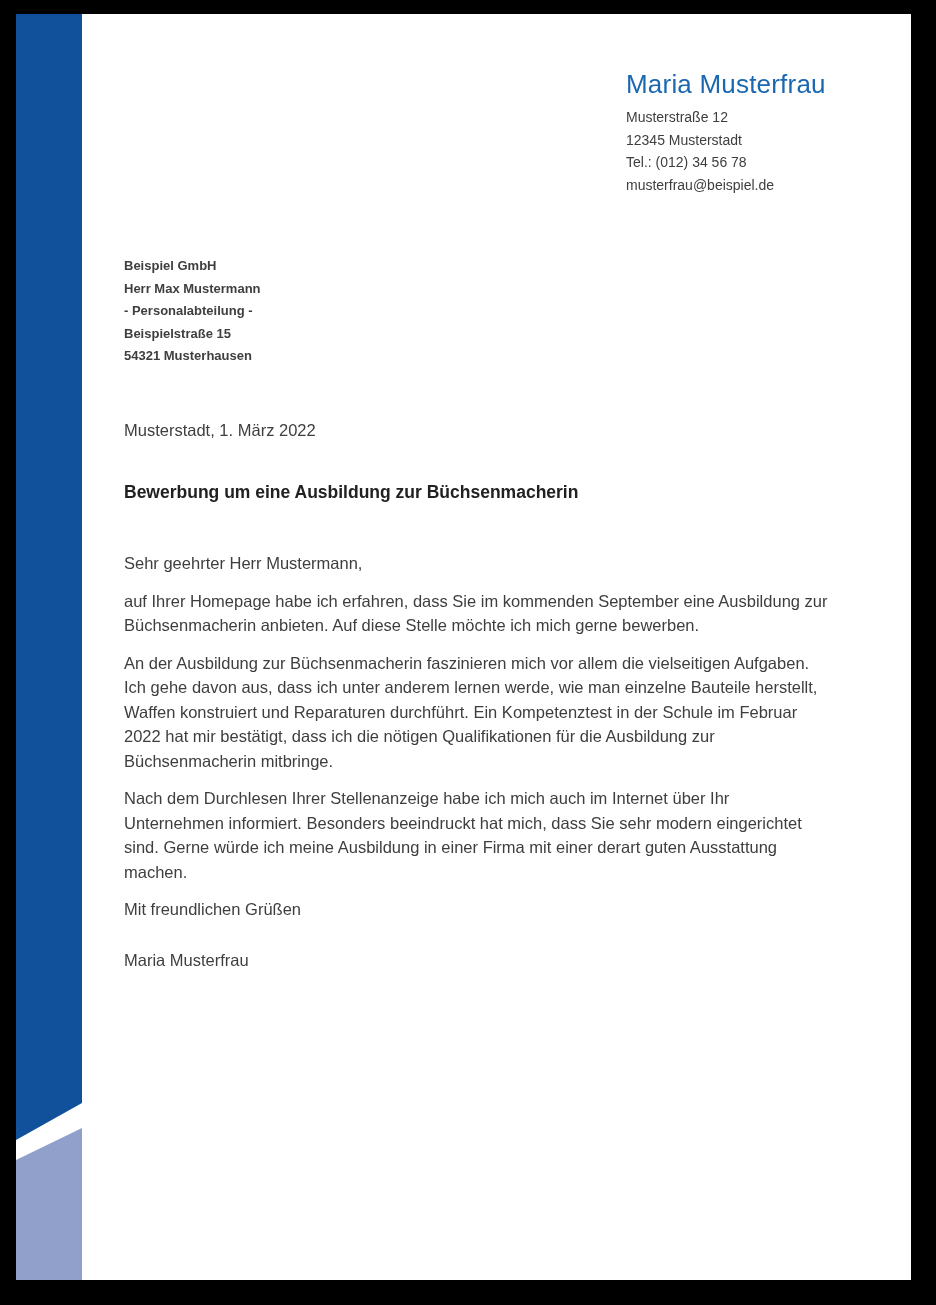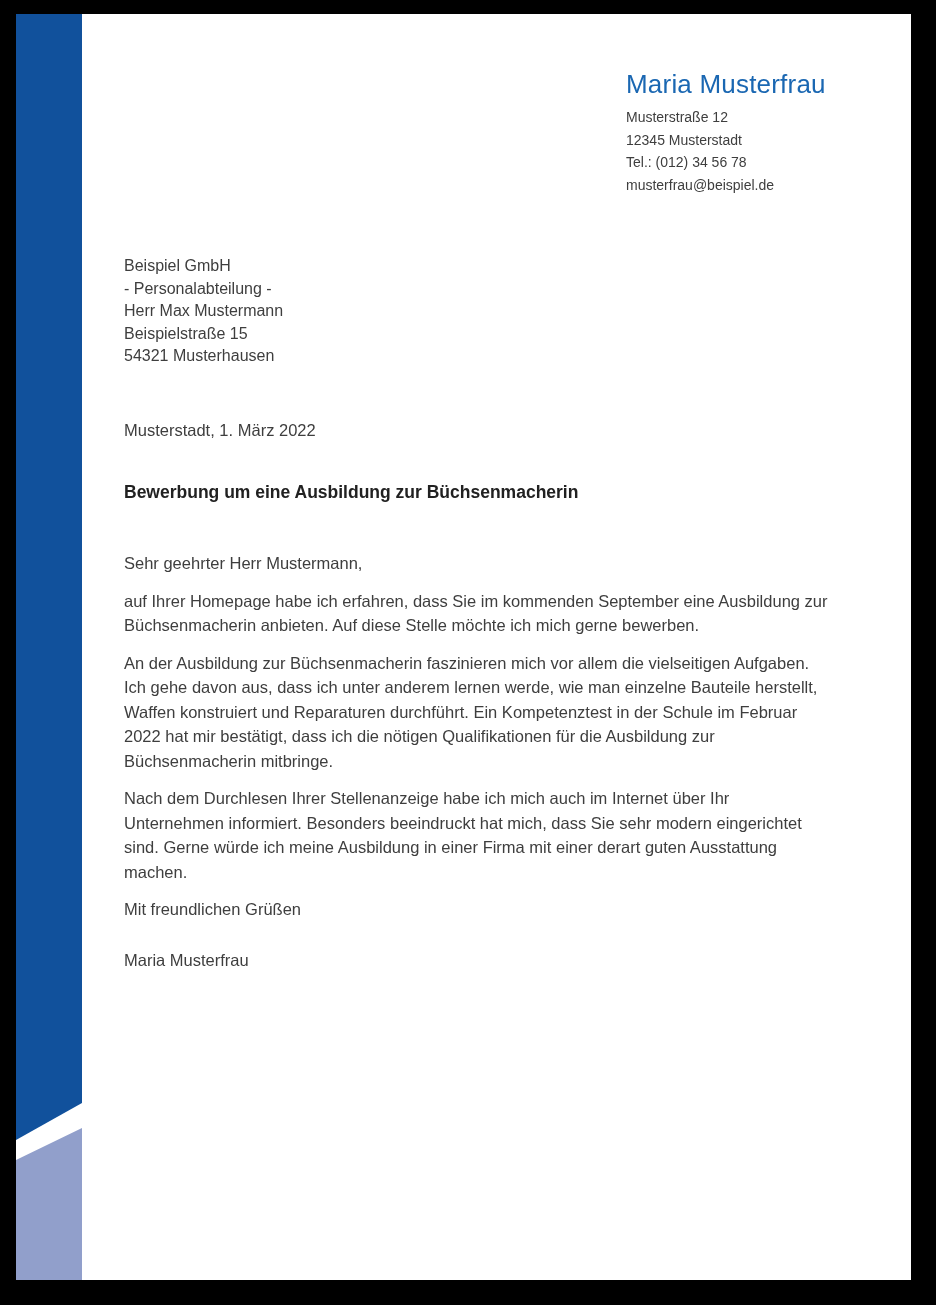--- a/index.html
+++ b/index.html
@@ -66,23 +66,24 @@
     line-height: 22.7px;
   }
   
   .recipient {
     position: absolute;
     left: 108px;
     top: 241px;
     width: 330px;
   }
   .recipient-line {
-    font-size: 16px;
+    font-size: 13px;
     color: var(--body-text, #3E3E3E);
     line-height: 22.6px;
+    font-weight: bold;
   }
   
   .dateline {
     position: absolute;
     left: 108px;
     top: 407px;
     width: 702px;
     text-align: left;
     font-size: 16.5px;
     color: var(--body-text, #3E3E3E);
@@ -128,22 +129,22 @@
     <div class="sender">
       <div class="sender-name">Maria Musterfrau</div>
       <div class="sender-line">Musterstraße 12</div>
       <div class="sender-line">12345 Musterstadt</div>
       <div class="sender-line">Tel.: (012) 34 56 78</div>
       <div class="sender-line">musterfrau@beispiel.de</div>
     </div>
 
     <div class="recipient">
       <div class="recipient-line">Beispiel GmbH</div>
+      <div class="recipient-line">Herr Max Mustermann</div>
       <div class="recipient-line">- Personalabteilung -</div>
-      <div class="recipient-line">Herr Max Mustermann</div>
       <div class="recipient-line">Beispielstraße 15</div>
       <div class="recipient-line">54321 Musterhausen</div>
     </div>
 
     <div class="dateline">Musterstadt, 1. März 2022</div>
 
     <div class="subject">Bewerbung um eine Ausbildung zur Büchsenmacherin</div>
 
     <div class="letter-body">
       <p>Sehr geehrter Herr Mustermann,</p>

